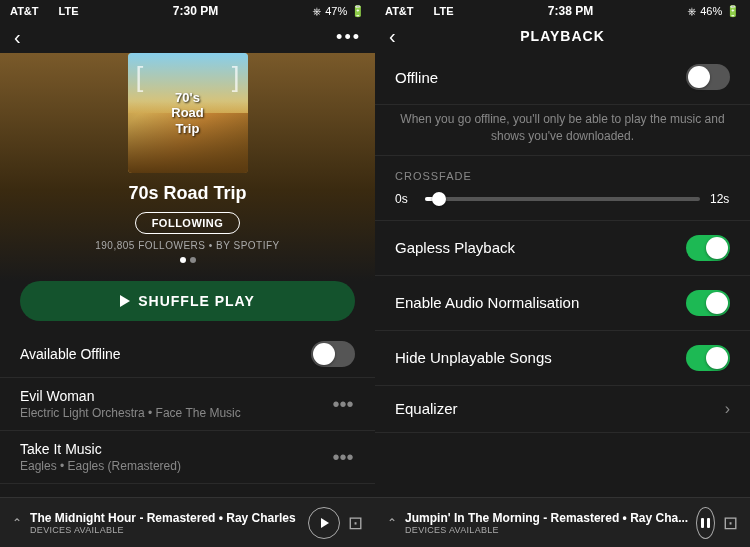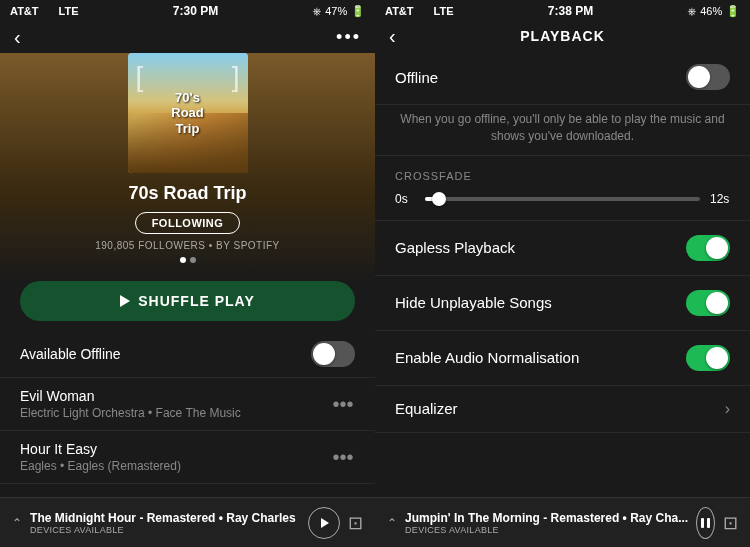--- a/index.html
+++ b/index.html
@@ -484,21 +484,21 @@
   <div class="track-list">
     <div class="track-item">
       <div class="track-info">
         <div class="track-name">Evil Woman</div>
         <div class="track-meta">Electric Light Orchestra • Face The Music</div>
       </div>
       <div class="track-more">•••</div>
     </div>
     <div class="track-item">
       <div class="track-info">
-        <div class="track-name">Hour It Easy</div>
+        <div class="track-name">Take It Music</div>
         <div class="track-meta">Eagles • Eagles (Remastered)</div>
       </div>
       <div class="track-more">•••</div>
     </div>
     <div class="track-item">
       <div class="track-info">
         <div class="track-name">Dreams</div>
 
       </div>
 
@@ -562,28 +562,28 @@
     </div>
 
     <div class="settings-item">
       <span class="settings-label">Gapless Playback</span>
       <div class="toggle toggle-on-green">
         <div class="toggle-thumb" style="left:20px;"></div>
       </div>
     </div>
 
     <div class="settings-item">
-      <span class="settings-label">Hide Unplayable Songs</span>
+      <span class="settings-label">Enable Audio Normalisation</span>
       <div class="toggle toggle-on-green">
         <div class="toggle-thumb" style="left:20px;"></div>
       </div>
     </div>
 
     <div class="settings-item">
-      <span class="settings-label">Enable Audio Normalisation</span>
+      <span class="settings-label">Hide Unplayable Songs</span>
       <div class="toggle toggle-on-green">
         <div class="toggle-thumb" style="left:20px;"></div>
       </div>
     </div>
 
     <div class="settings-item" style="cursor:pointer;gap:24px;">
       <span class="settings-label">Equalizer</span>
       <span class="chevron-right">›</span>
     </div>
   </div>

